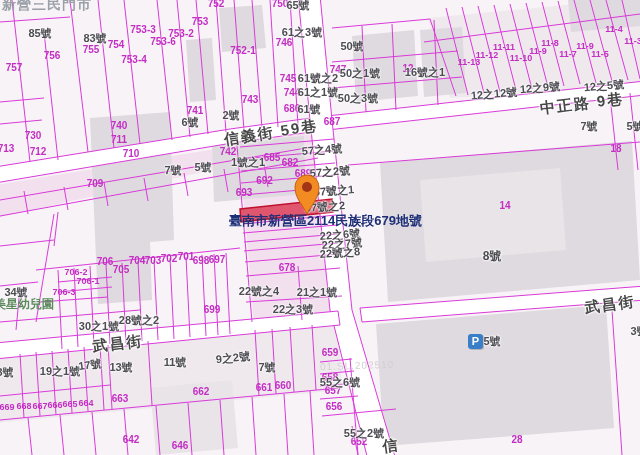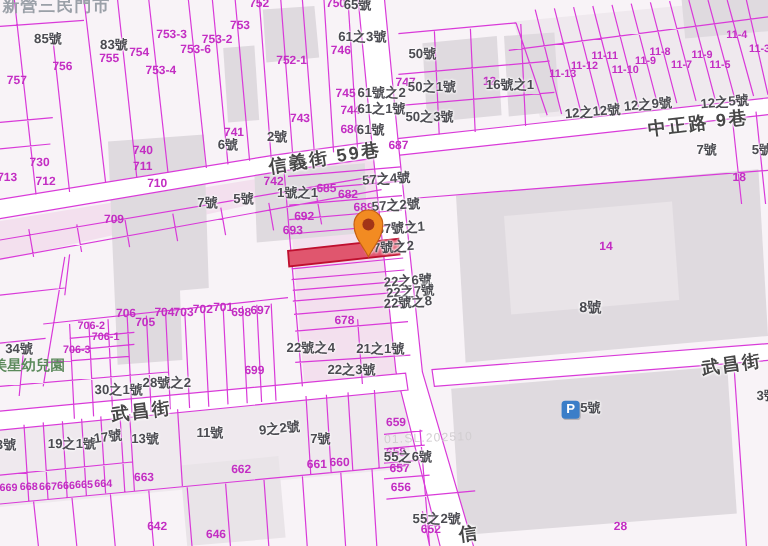--- a/index.html
+++ b/index.html
@@ -137,21 +137,21 @@
       <span class="lb mg" style="left: 119px; top: 126px; transform: translate(-50%, -50%);">740</span>
       <span class="lb mg" style="left: 33px; top: 136px; transform: translate(-50%, -50%);">730</span>
       <span class="lb mg" style="left: 119px; top: 140px; transform: translate(-50%, -50%);">711</span>
       <span class="lb mg" style="left: 38px; top: 152px; transform: translate(-50%, -50%);">712</span>
       <span class="lb mg" style="left: 6px; top: 149px; transform: translate(-50%, -50%);">713</span>
       <span class="lb mg" style="left: 131px; top: 154px; transform: translate(-50%, -50%);">710</span>
       <span class="lb mg" style="left: 95px; top: 184px; transform: translate(-50%, -50%);">709</span>
       <span class="lb mg" style="left: 272px; top: 158px; transform: translate(-50%, -50%);">685</span>
       <span class="lb mg" style="left: 290px; top: 163px; transform: translate(-50%, -50%);">682</span>
       <span class="lb mg" style="left: 303px; top: 174px; transform: translate(-50%, -50%);">689</span>
-      <span class="lb mg" style="left: 239px; top: 181px; transform: translate(-50%, -50%); padding-left: 29px;">692</span>
+      <span class="lb mg" style="left: 250px; top: 181px; transform: translate(-50%, -50%); padding-left: 29px;">692</span>
       <span class="lb mg" style="left: 244px; top: 193px; transform: translate(-50%, -50%);">693</span>
       <span class="lb mg" style="left: 287px; top: 268px; transform: translate(-50%, -50%);">678</span>
       <span class="lb mg" style="left: 212px; top: 310px; transform: translate(-50%, -50%);">699</span>
       <span class="lb mg" style="left: 76px; top: 272px; font-size: 9px; transform: translate(-50%, -50%);">706-2</span>
       <span class="lb mg" style="left: 88px; top: 281px; font-size: 9px; transform: translate(-50%, -50%);">706-1</span>
       <span class="lb mg" style="left: 64px; top: 292px; font-size: 9px; transform: translate(-50%, -50%);">706-3</span>
       <span class="lb mg" style="left: 105px; top: 262px; transform: translate(-50%, -50%);">706</span>
       <span class="lb mg" style="left: 121px; top: 270px; transform: translate(-50%, -50%);">705</span>
       <span class="lb mg" style="left: 137px; top: 261px; transform: translate(-50%, -50%);">704</span>
       <span class="lb mg" style="left: 153px; top: 261px; transform: translate(-50%, -50%);">703</span>
@@ -238,20 +238,21 @@
       <span class="lb hn" style="left: 492px; top: 341px; transform: translate(-50%, -50%);">5號</span>
       <span class="lb hn" style="left: 639px; top: 331px; transform: translate(-50%, -50%);">3號</span>
       <span class="lb st" style="left: 271px; top: 132px; transform: translate(-50%, -50%) rotate(-9deg);">信義街 59巷</span>
       <span class="lb st" style="left: 582px; top: 103px; transform: translate(-50%, -50%) rotate(-7deg);">中正路 9巷</span>
       <span class="lb st" style="left: 118px; top: 343px; transform: translate(-50%, -50%) rotate(-7deg);">武昌街</span>
       <span class="lb st" style="left: 610px; top: 304px; transform: translate(-50%, -50%) rotate(-8deg);">武昌街</span>
       <span class="lb st" style="left: 391px; top: 445px; transform: translate(-50%, -50%) rotate(-8deg);">信</span>
     </div>
 
 
+  <div id="address">臺南市新營區2114民族段679地號</div>
 
   <div id="p-icon">P</div>
 
   <svg id="pin" viewBox="0 0 30 42">
     <path d="M15 41 C10 31 3 25 3 14 A12 12 0 1 1 27 14 C27 25 20 31 15 41 Z" fill="var(--pin-orange)" stroke="#c55f14" stroke-width="1"></path>
     <circle cx="15" cy="14" r="5" fill="#a23417"></circle>
   </svg>
 
 </div>
 

